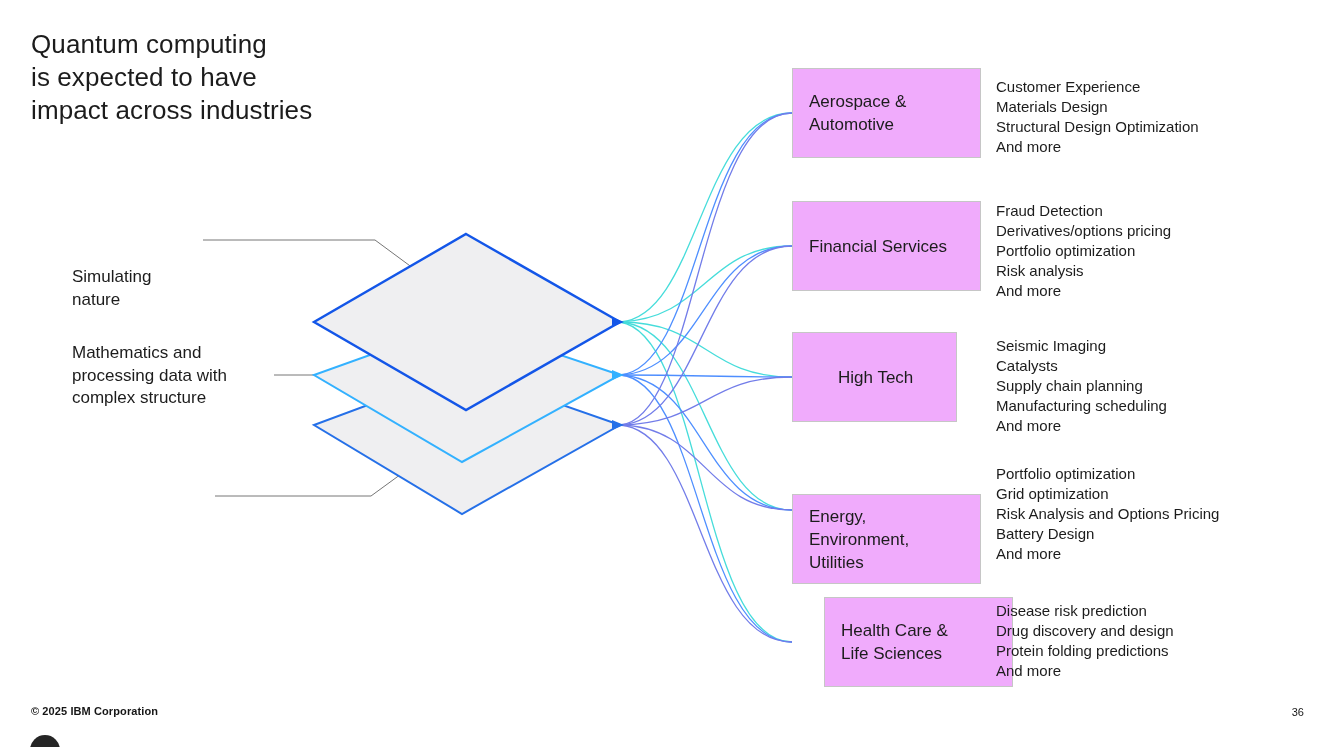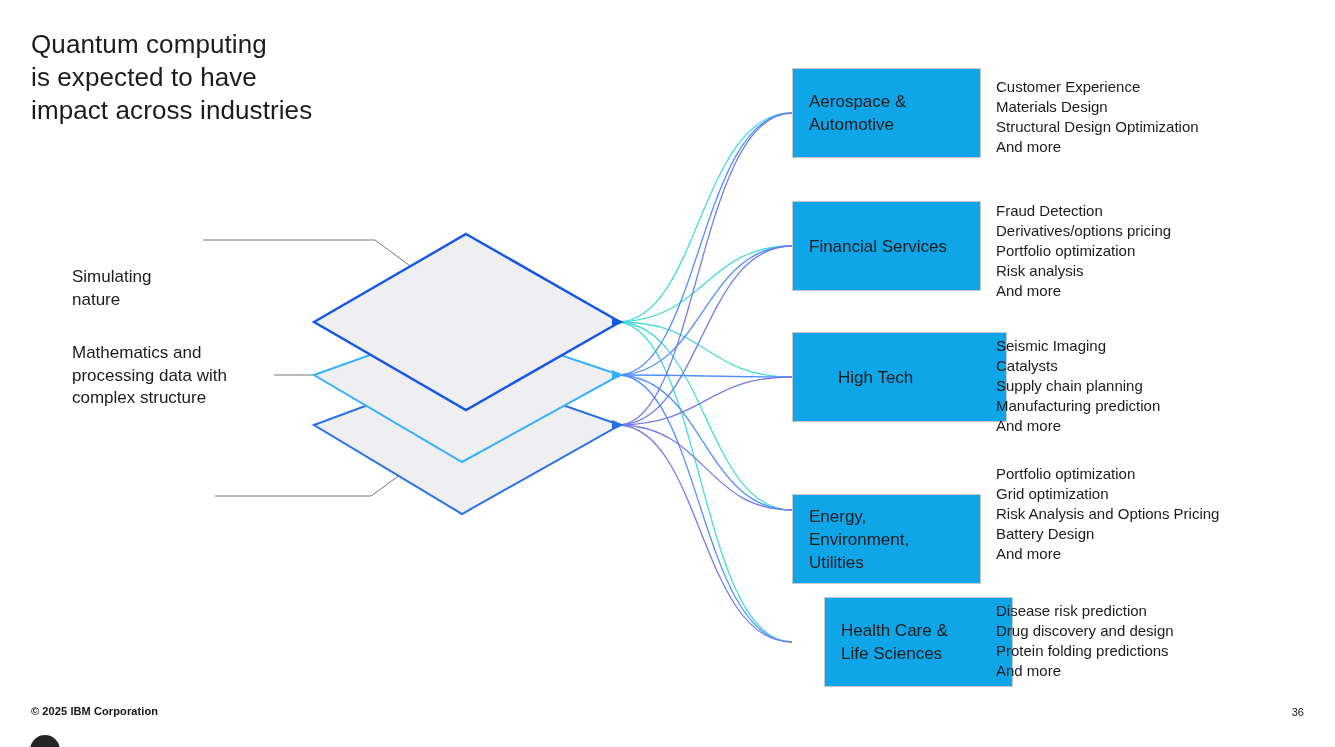--- a/index.html
+++ b/index.html
@@ -51,21 +51,21 @@
     white-space: pre-line;
   }
   #cap-0 { left: 72px; top: 220px; width: 190px; margin-top: 46px; }
   #cap-1 { left: 72px; top: 342px; width: 210px; }
   #cap-2 { left: 72px; top: 483px; width: 190px; }
 
   
   .industry-box {
     position: absolute;
     box-sizing: border-box;
-    background: #0ea5e9;
+    background: #f0abfc;
     border: 1px solid #c6c6c6;
     display: flex;
     align-items: center;
     padding-left: 16px;
   }
   .industry-box-label {
     font-size: 17px;
     line-height: 23px;
     color: #1c1c1c;
     white-space: pre-line;
@@ -164,21 +164,21 @@
 processing data with
 complex structure</div>
 
   <div class="industry-box" style="left:792px; top:68px; width:189px; height:90px;">
     <span class="industry-box-label">Aerospace &amp;
 Automotive</span>
   </div>
   <div class="industry-box" style="left:792px; top:201px; width:189px; height:90px;">
     <span class="industry-box-label">Financial Services</span>
   </div>
-  <div class="industry-box" style="left:792px; top:332px; width:215px; height:90px;padding-left:45px;">
+  <div class="industry-box" style="left:792px; top:332px; width:165px; height:90px;padding-left:45px;">
     <span class="industry-box-label">High Tech</span>
   </div>
   <div class="industry-box" style="left:792px; top:465px; width:189px; height:90px;margin-top:29px;">
     <span class="industry-box-label">Energy,
 Environment,
 Utilities</span>
   </div>
   <div class="industry-box" style="left:792px; top:597px; width:189px; height:90px;margin-left:32px;">
     <span class="industry-box-label">Health Care &amp;
 Life Sciences</span>
@@ -196,21 +196,21 @@
     <div class="usecase-item">Derivatives/options pricing</div>
     <div class="usecase-item">Portfolio optimization</div>
     <div class="usecase-item">Risk analysis</div>
     <div class="usecase-item">And more</div>
   </div>
 
   <div class="usecase-list" style="left:996px; top:336px;">
     <div class="usecase-item">Seismic Imaging</div>
     <div class="usecase-item">Catalysts</div>
     <div class="usecase-item">Supply chain planning</div>
-    <div class="usecase-item">Manufacturing prediction</div>
+    <div class="usecase-item">Manufacturing scheduling</div>
     <div class="usecase-item">And more</div>
   </div>
 
   <div class="usecase-list" style="left:996px; top:464px;">
     <div class="usecase-item">Portfolio optimization</div>
     <div class="usecase-item">Grid optimization</div>
     <div class="usecase-item">Risk Analysis and Options Pricing</div>
     <div class="usecase-item">Battery Design</div>
     <div class="usecase-item">And more</div>
   </div>

